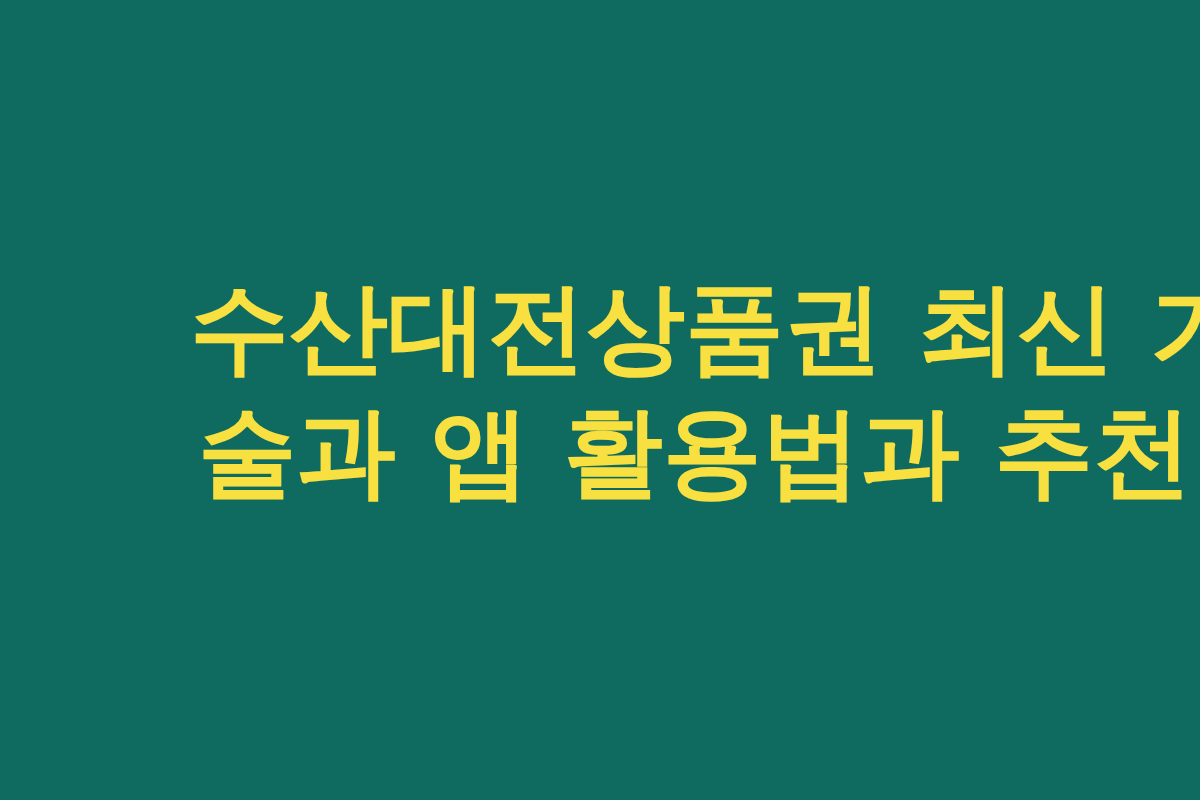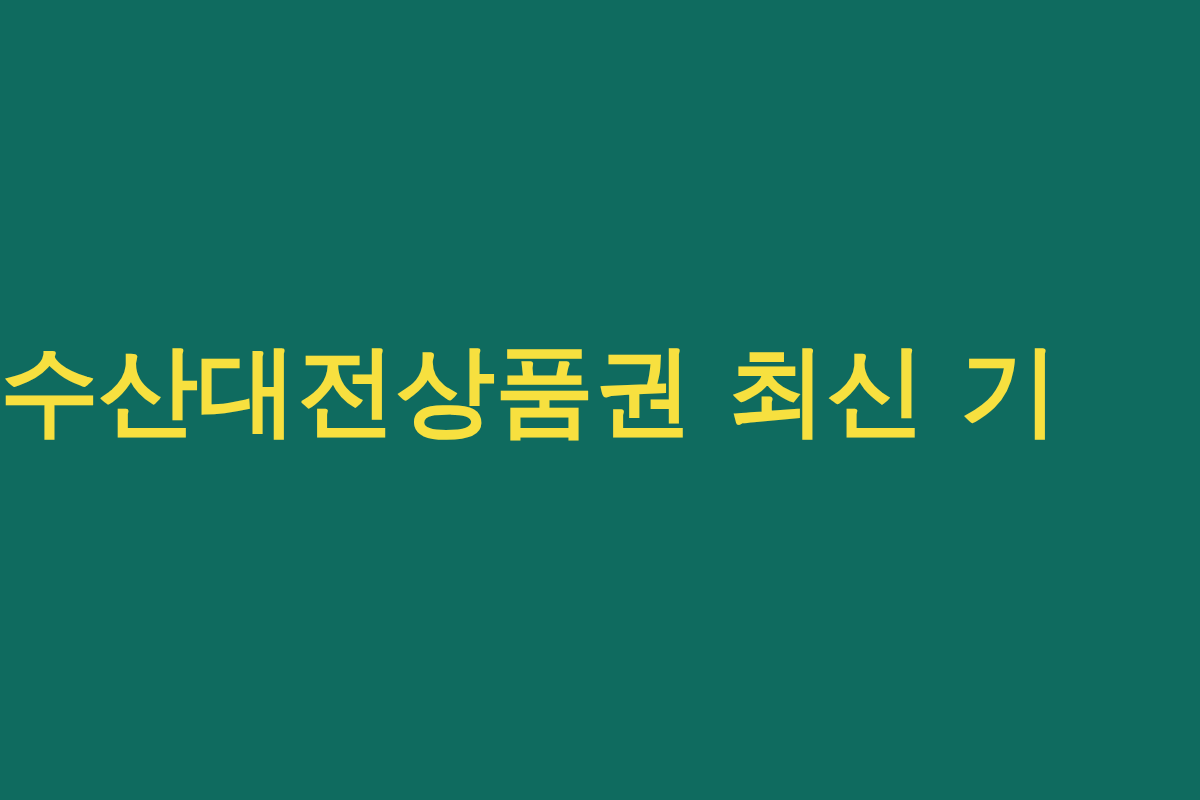--- a/index.html
+++ b/index.html
@@ -15,21 +15,21 @@
     font-family: "Liberation Sans", "DejaVu Sans", sans-serif;
   }
 
   #banner {
     position: relative;
     width: 1200px;
     height: 800px;
     box-sizing: border-box;
     display: flex;
     align-items: center;
-    justify-content: flex-start;
+    justify-content: flex-end;
     background-color: #0F6B5F;
   }
 
   #title-block {
     width: 1010px;
     margin: 0;
     padding: 0;
     text-align: center;
     display: flex;
     flex-direction: column;
@@ -54,16 +54,17 @@
 </style>
 </head>
 <body>
 
 <div id="banner">
 
   <div id="title-block">
 
     <span class="title-line">수산대전상품권 최신 기</span>
 
+    <span class="title-line">술과 앱 활용법과 추천</span>
 
 
   </div>
 </div>
 
 </body></html>

